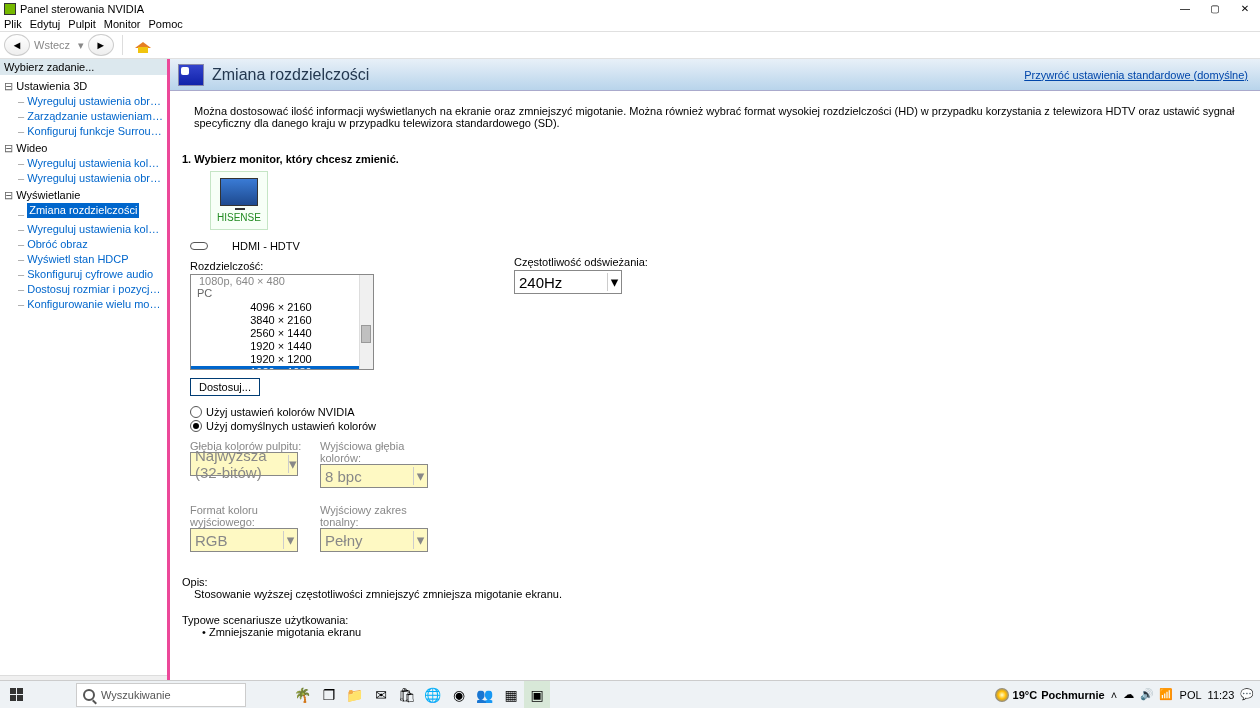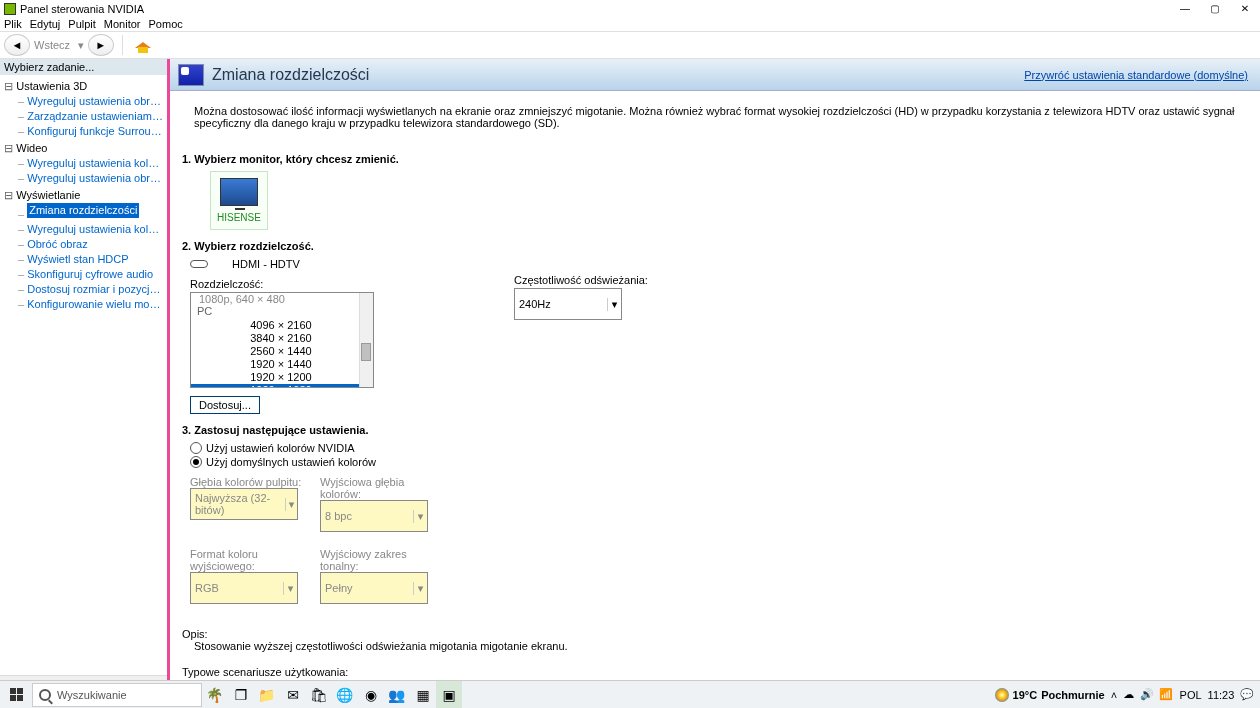--- a/index.html
+++ b/index.html
@@ -68,38 +68,38 @@
 .listbox-wrap { position:relative;}
 .listbox { width:184px; height:96px; border:1px solid #888; font-size:11px; overflow:hidden; position:relative;}
 .listbox-scroll { position:absolute; right:0; top:0; width:14px; height:100%; background:#f0f0f0; border-left:1px solid #ddd;}
 .listbox-scroll .thumb { position:absolute; right:2px; top:50px; width:10px; height:18px; background:#c0c0c0; border:1px solid #999;}
 .listbox-inner { padding:0; width:calc(100% - 14px);}
 .list-cut { color:#888; padding-left:8px; height:12px; overflow:hidden;}
 .list-cat { color:#666; padding-left:6px; height:14px;}
 .list-item { padding-left:12px; height:13px; line-height:13px;text-align:center;}
 .list-item.selected { background:#0066cc; color:#fff;}
 
-.dropdown { width:108px; height:32px; border:1px solid #888; font-size:11px; padding-left:4px; display:flex; align-items:center; justify-content:space-between;}
+.dropdown { width:108px; height:24px; border:1px solid #888; font-size:15px; padding-left:4px; display:flex; align-items:center; justify-content:space-between;}
 .dropdown .arrow { width:14px; text-align:center; border-left:1px solid #ccc;}
 .dropdown.disabled { color:#888; background:#fef9c3;}
 
 .custom-btn { margin:8px 0 0 8px; padding:2px 8px; border:1px solid #003c74; background:#fff; font-size:11px;}
 
 .radio-row { display:flex; align-items:center; gap:4px; padding-left:8px; margin-top:2px;}
 .radio { width:12px;height:12px; border:1px solid #555; border-radius:50%; position:relative;}
 .radio.checked::after{content:"";position:absolute;left:2px;top:2px;width:6px;height:6px;background:#000;border-radius:50%;}
 
 .color-grid { display:grid; grid-template-columns:120px 120px; gap:16px 10px; padding-left:8px; margin-top:8px;}
 .color-grid .label { color:#888;}
 
 .desc-block { margin:24px 12px 4px 12px; font-size:11px;}
 .bullet { padding-left:20px;}
 
 
-.taskbar { position:fixed; bottom:0; left:0; width:1260px; height:28px; background:#eef2f5; border-top:1px solid #ccc; display:flex; align-items:center;}
+.taskbar { position:fixed; bottom:0; left:0; width:1260px; height:28px; background:#eef2f5; border-top:1px solid #ccc; display:flex; align-items:center;gap:44px;}
 .start-btn { width:32px; height:28px; display:flex;align-items:center;justify-content:center;}
 .win-logo { display:grid; grid-template-columns:6px 6px; grid-template-rows:6px 6px; gap:1px;}
 .win-logo span{background:#333;}
 .search-box { width:170px; height:24px; background:#fff; border:1px solid #ccc; display:flex;align-items:center; padding-left:6px; gap:6px;}
 .search-icon{ width:12px;height:12px;border:2px solid #555;border-radius:50%;position:relative;}
 .search-icon::after{content:"";position:absolute;right:-4px;bottom:-4px;width:5px;height:2px;background:#555;transform:rotate(45deg);}
 .task-icons { display:flex; gap:0;}
 .task-icon { width:26px;height:28px; display:flex;align-items:center;justify-content:center; font-size:14px;}
 .tray { margin-left:auto; display:flex; align-items:center; gap:6px; padding-right:6px; font-size:11px;}
 .weather { display:flex;align-items:center;gap:4px;font-weight:bold;}
@@ -180,21 +180,20 @@
       <div class="sec-label">1. Wybierz monitor, który chcesz zmienić.</div>
       <div class="monitor-row">
         <div class="monitor-box">
           <div class="monitor-svg"></div>
           <div class="monitor-label">HISENSE</div>
         </div>
       </div>
     </div>
 
     <div class="section">
-      <div class="sec-label">2. Wybierz rozdzielczość.</div>
       <div class="conn-row">
         <div class="conn-icon"></div>
         <span>HDMI - HDTV</span>
       </div>
 
       <div class="two-col">
         <div>
           <div class="field-row"><span class="label">Rozdzielczość:</span></div>
           <div class="listbox-wrap" style="margin-left:8px; margin-top:2px;">
           <div class="listbox">
@@ -219,21 +218,20 @@
           <div class="label">Częstotliwość odświeżania:</div>
           <div class="dropdown" style="margin-top:2px;">
             <span>240Hz</span>
             <span class="arrow">▾</span>
           </div>
         </div>
       </div>
     </div>
 
     <div class="section">
-      <div class="sec-label">3. Zastosuj następujące ustawienia.</div>
       <div class="radio-row">
         <div class="radio"></div>
         <span>Użyj ustawień kolorów NVIDIA</span>
       </div>
       <div class="radio-row">
         <div class="radio checked"></div>
         <span>Użyj domyślnych ustawień kolorów</span>
       </div>
       <div class="color-grid">
         <div>
@@ -262,21 +260,21 @@
           <div class="dropdown disabled" style="width:108px">
               <span>Pełny</span>
               <span class="arrow">▾</span>
             </div>
         </div>
       </div>
     </div>
 
     <div class="desc-block">
       <div>Opis:</div>
-      <div style="padding-left:12px">Stosowanie wyższej częstotliwości odświeżania migotania migotanie ekranu.</div>
+      <div style="padding-left:12px">Stosowanie wyższej częstotliwości zmniejszyć zmniejsza migotanie ekranu.</div>
       <div style="margin-top:14px">Typowe scenariusze użytkowania:</div>
       <div class="bullet">• Zmniejszanie migotania ekranu</div>
     </div>
   </div>
 </div>
 
 <div class="taskbar">
   <div class="start-btn">
     <div class="win-logo">
         <span></span>

